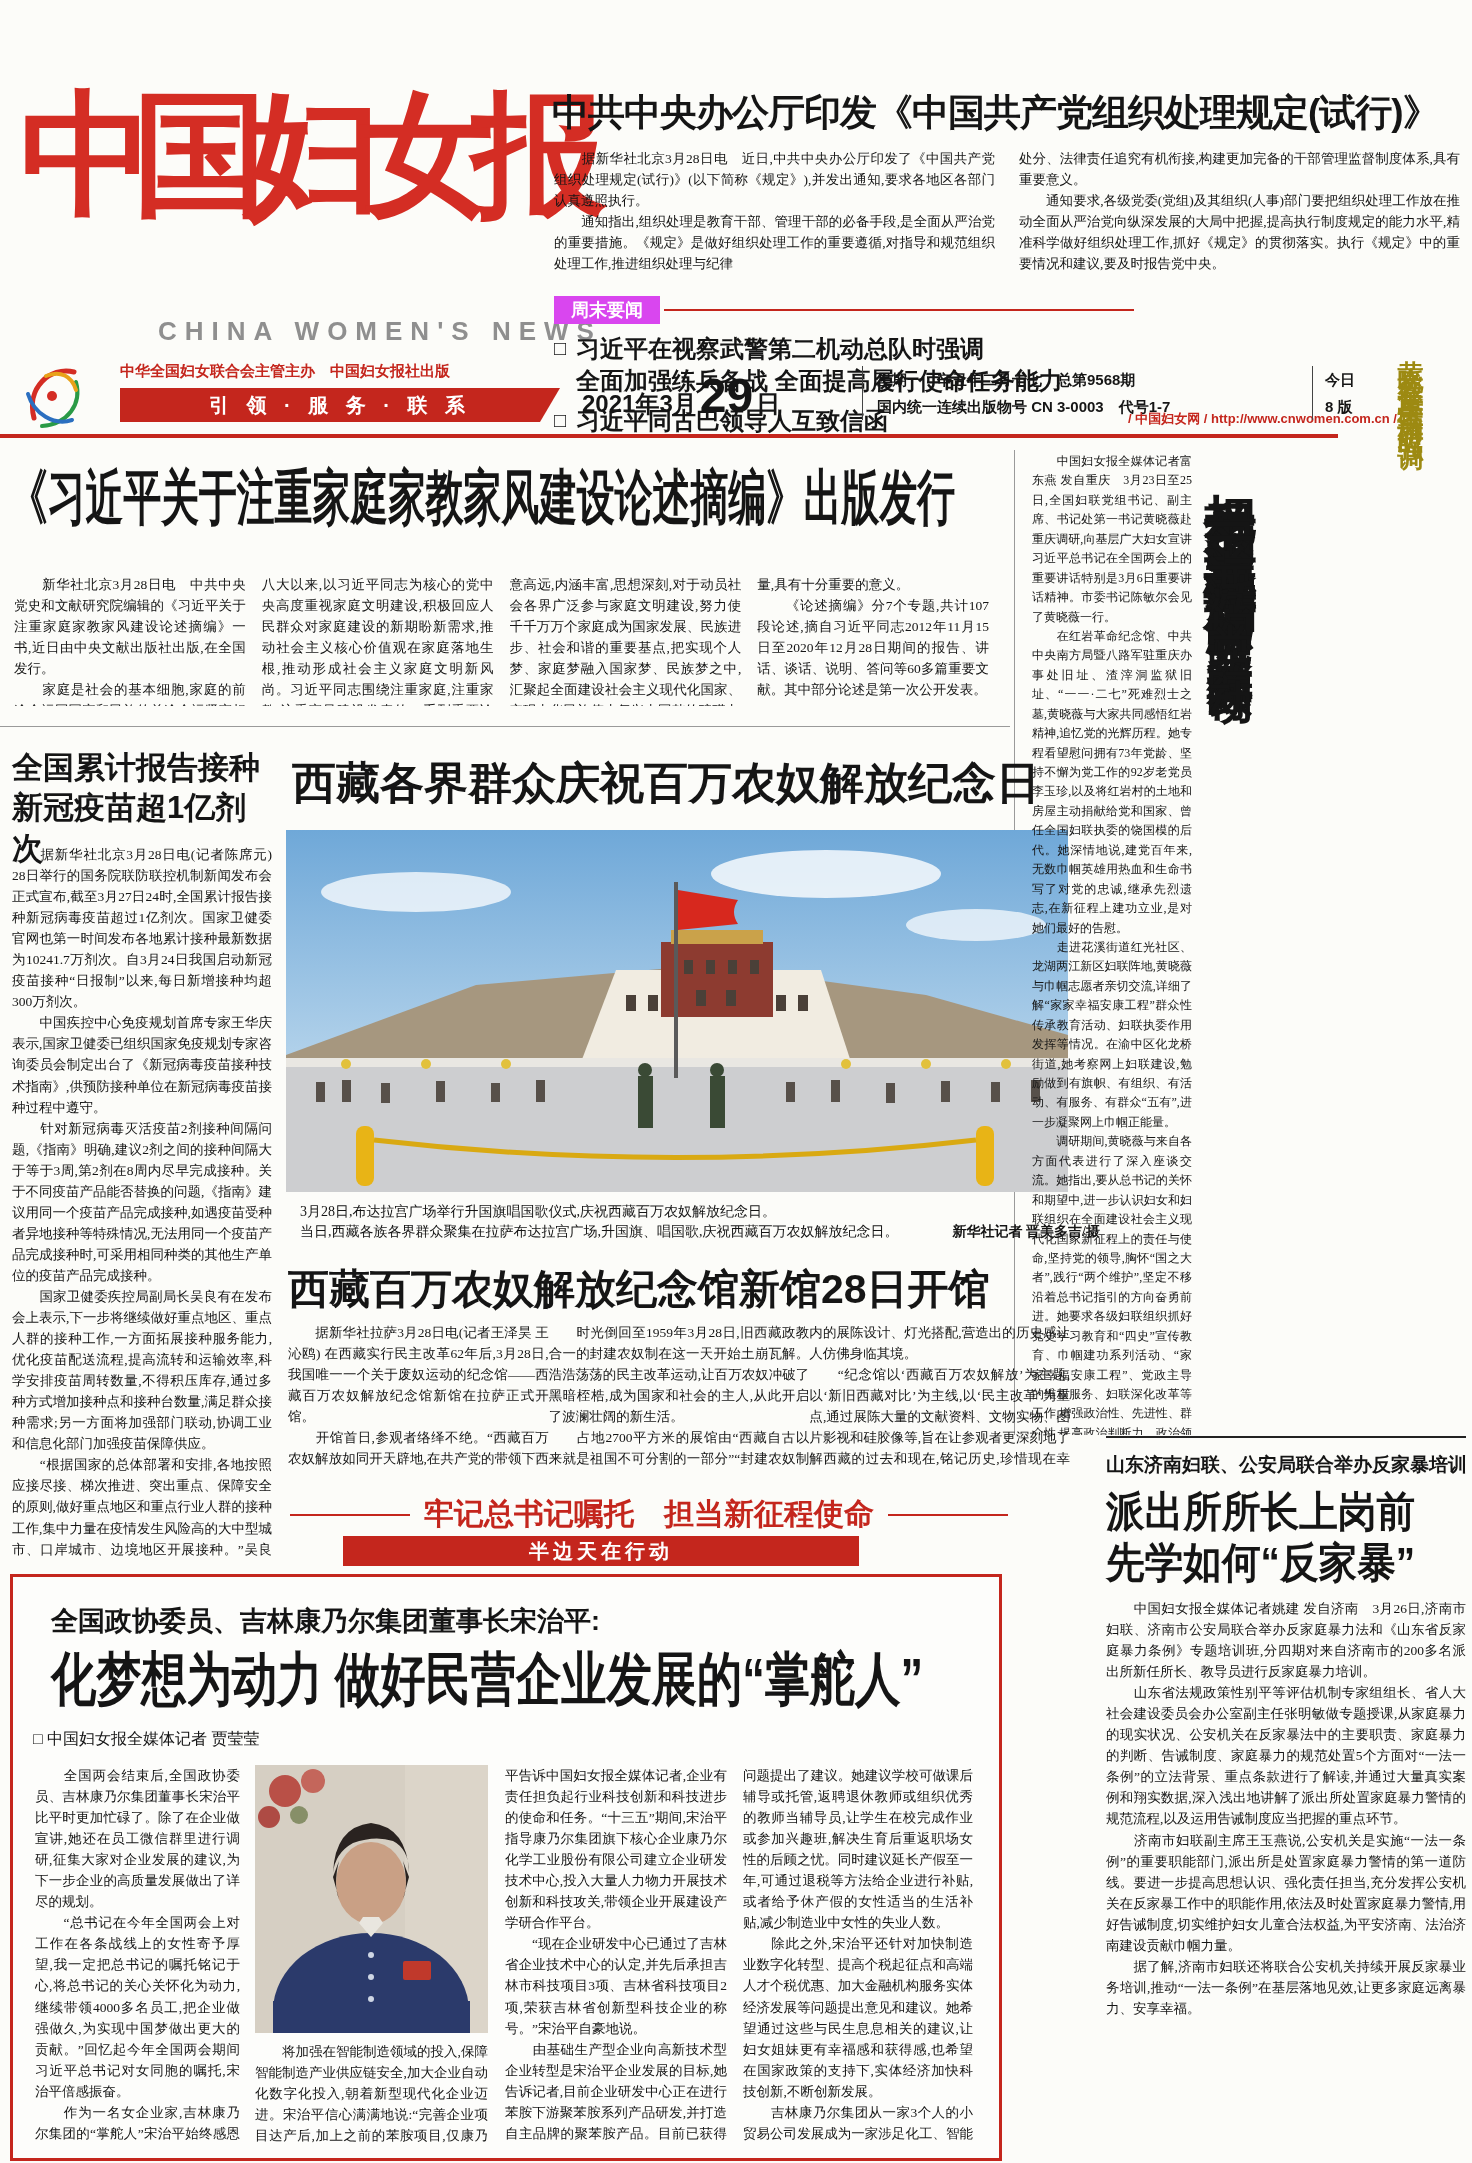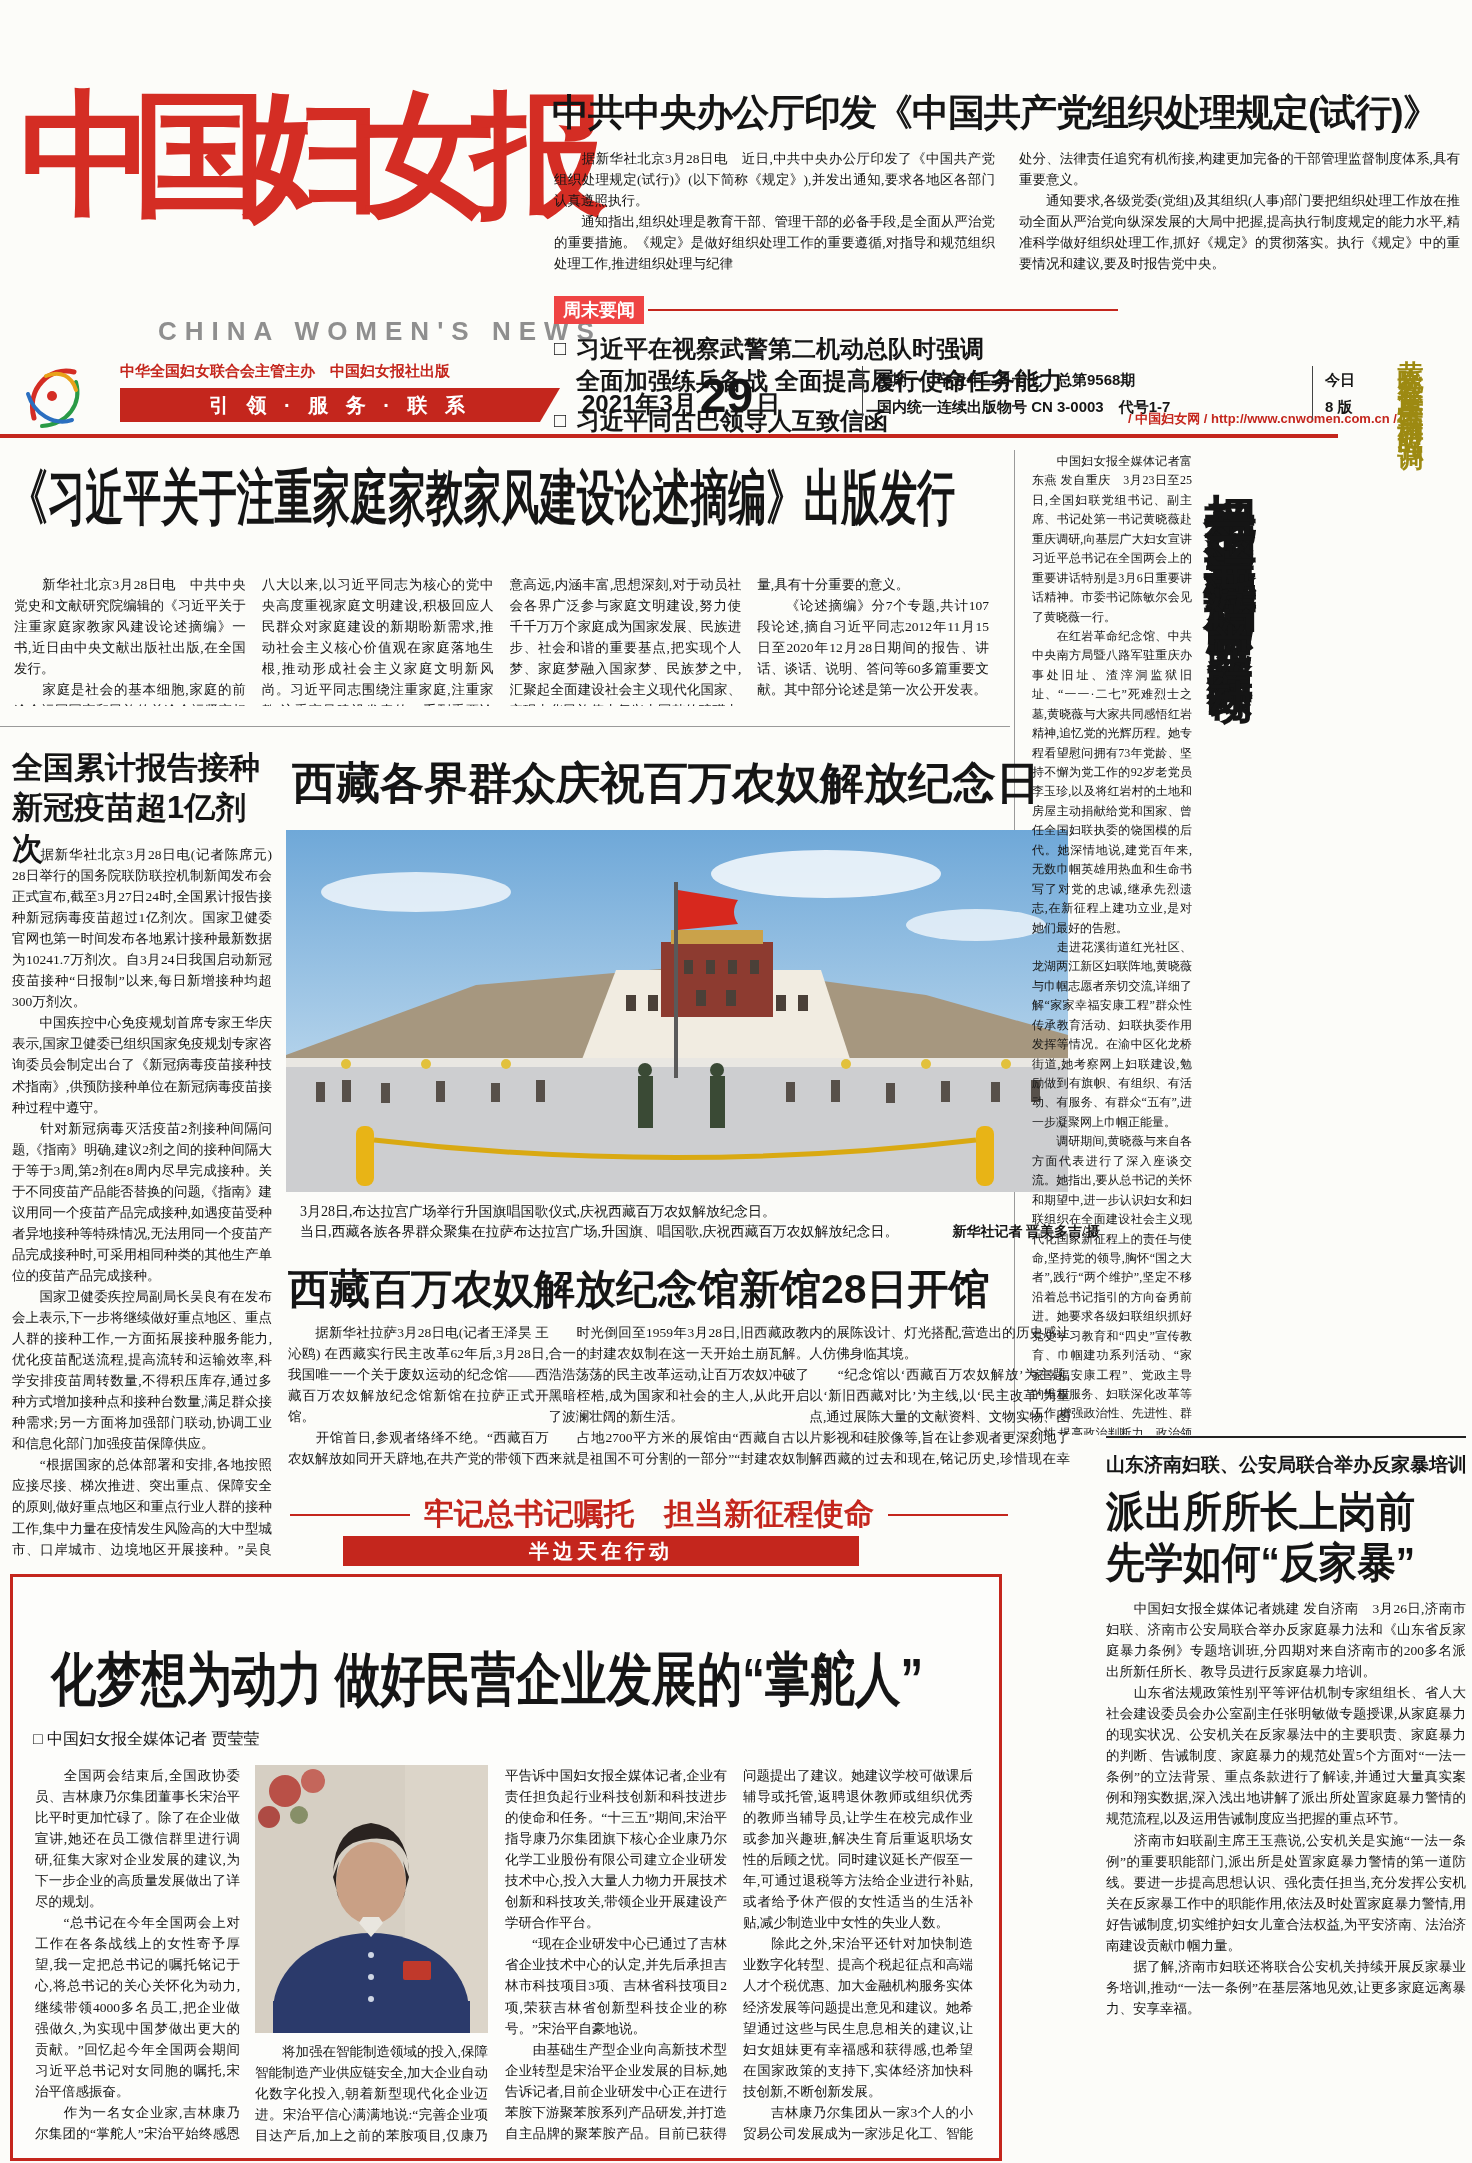--- a/index.html
+++ b/index.html
@@ -10,21 +10,21 @@
   .preline{white-space:pre-line;}
   .just{text-align:justify;text-justify:inter-ideograph;}
   .body-text{font-size:13.5px;line-height:1.56;overflow:hidden;}
   .red{color:#c4261d;}
   .rule{background:#c4261d;}
   .grule{background:#9a9a9a;}
   .masthead{font-size:135px;font-weight:900;letter-spacing:-22px;color:#d42d24;
             font-family:"Liberation Serif",serif;line-height:1;white-space:nowrap;}
   .m-sub{font-size:26px;letter-spacing:8px;color:#8f8f8f;font-weight:700;}
   .top-h{font-size:37px;font-weight:800;white-space:nowrap;letter-spacing:-1px;}
-  .wk-label{background:#ef4444;color:#fff;font-weight:800;font-size:18px;padding:2px 9px;display:inline-block;}
+  .wk-label{background:#d946ef;color:#fff;font-weight:800;font-size:18px;padding:2px 17px;display:inline-block;}
   .wk-item{display:flex;gap:10px;margin-top:9px;font-weight:800;font-size:24px;line-height:1.32;}
   .wk-mark{font-size:20px;position:relative;top:2px;}
   .ribbon{background:#c4261d;color:#fff;display:flex;align-items:center;justify-content:center;
           font-size:20px;font-weight:800;letter-spacing:6px;
           clip-path:polygon(0 0,100% 0,calc(100% - 20px) 100%,0 100%);}
   .lead-h span{display:inline-block;font-size:60px;font-weight:900;white-space:nowrap;
                transform:scaleX(0.63);transform-origin:0 50%;letter-spacing:0px;}
   .vhead{writing-mode:vertical-rl;font-weight:900;}
   .vhead .l1{font-size:53px;letter-spacing:6px;line-height:92px;}
   .vhead .l2{font-size:46px;letter-spacing:4px;line-height:86px;}
@@ -235,20 +235,21 @@
 　　据了解,济南市妇联还将联合公安机关持续开展反家暴业务培训,推动“一法一条例”在基层落地见效,让更多家庭远离暴力、安享幸福。</div>
 
   <div class="abs banner-row sans" style="left:290px;top:1494px;width:718px;">
     <div class="banner-line"></div>
     <div class="banner-title">牢记总书记嘱托　担当新征程使命</div>
     <div class="banner-line"></div>
   </div>
   <div class="abs banner-strip sans" style="left:343px;top:1536px;width:516px;height:30px;">半边天在行动</div>
 
   <div class="abs song-box" style="left:10px;top:1574px;width:986px;height:581px;">
+    <div class="abs sans" style="left:38px;top:26px;font-size:27px;font-weight:600;">全国政协委员、吉林康乃尔集团董事长宋治平:</div>
     <div class="abs sans song-h" style="left:38px;top:64px;width:920px;">
       <span>化梦想为动力 做好民营企业发展的“掌舵人”</span>
     </div>
     <div class="abs sans" style="left:20px;top:152px;font-size:16px;font-weight:400;text-align:right;">□ 中国妇女报全媒体记者 贾莹莹</div>
 
     <div class="abs body-text just preline" style="left:22px;top:188px;width:205px;height:378px;">　　全国两会结束后,全国政协委员、吉林康乃尔集团董事长宋治平比平时更加忙碌了。除了在企业做宣讲,她还在员工微信群里进行调研,征集大家对企业发展的建议,为下一步企业的高质量发展做出了详尽的规划。
 　　“总书记在今年全国两会上对工作在各条战线上的女性寄予厚望,我一定把总书记的嘱托铭记于心,将总书记的关心关怀化为动力,继续带领4000多名员工,把企业做强做久,为实现中国梦做出更大的贡献。”回忆起今年全国两会期间习近平总书记对女同胞的嘱托,宋治平倍感振奋。
 　　作为一名女企业家,吉林康乃尔集团的“掌舵人”宋治平始终感恩自己生活在一个伟大的时代。她说:“我的成长受益于改革开放的好政策,正是因为在创业中始终坚持听党话、跟党走,才有了今天的成绩。”过去的十年里,康乃尔集团投资建设近60亿元甲醇制烯烃项目(一期),建有年产48万吨硝基苯、36万吨苯胺以及煤制合成气、空分等主要装置,是全球最大的苯胺生产和销售商之一。在“十四五”期间,康乃尔集团</div>
 
     <div class="abs" style="left:242px;top:188px;width:233px;height:268px;">

